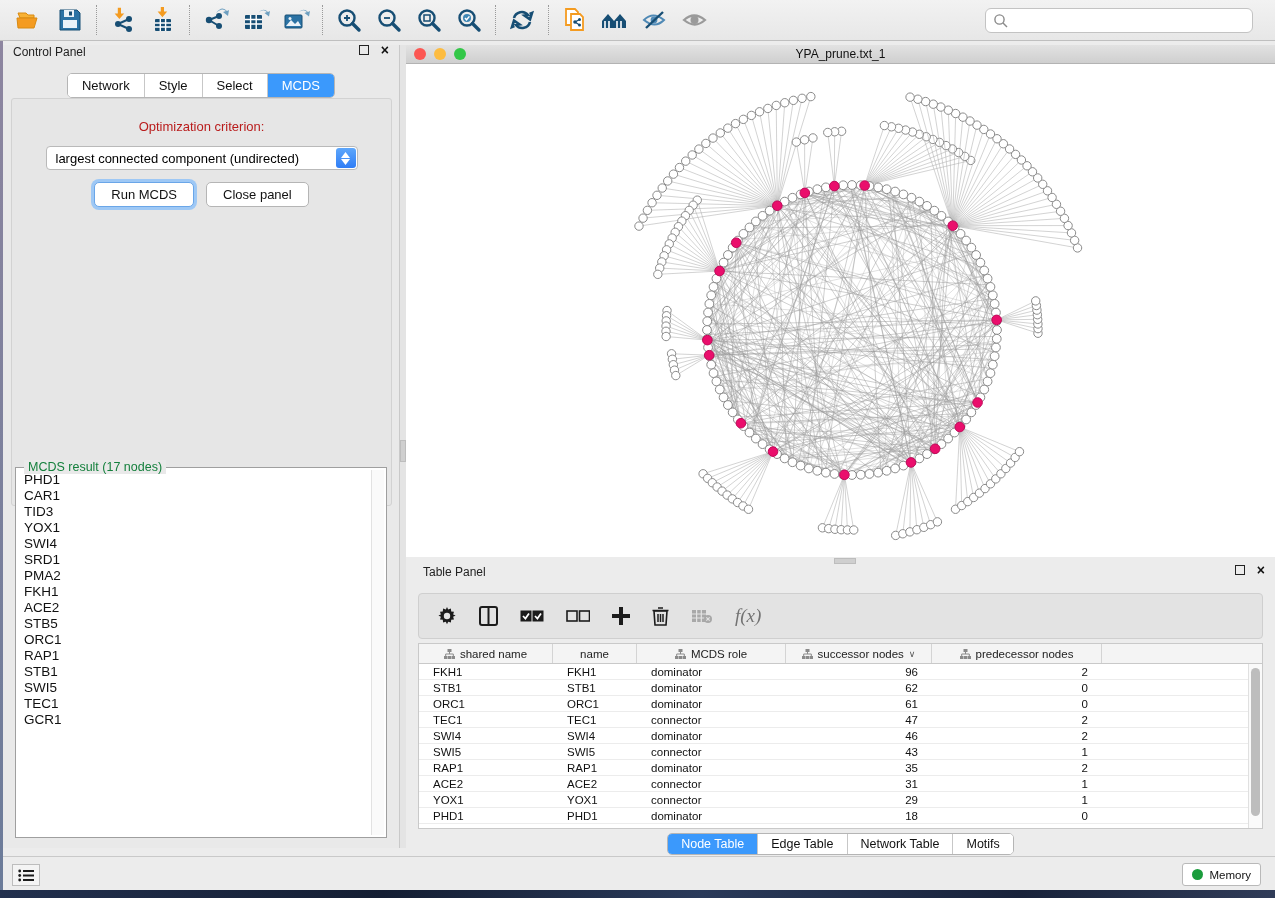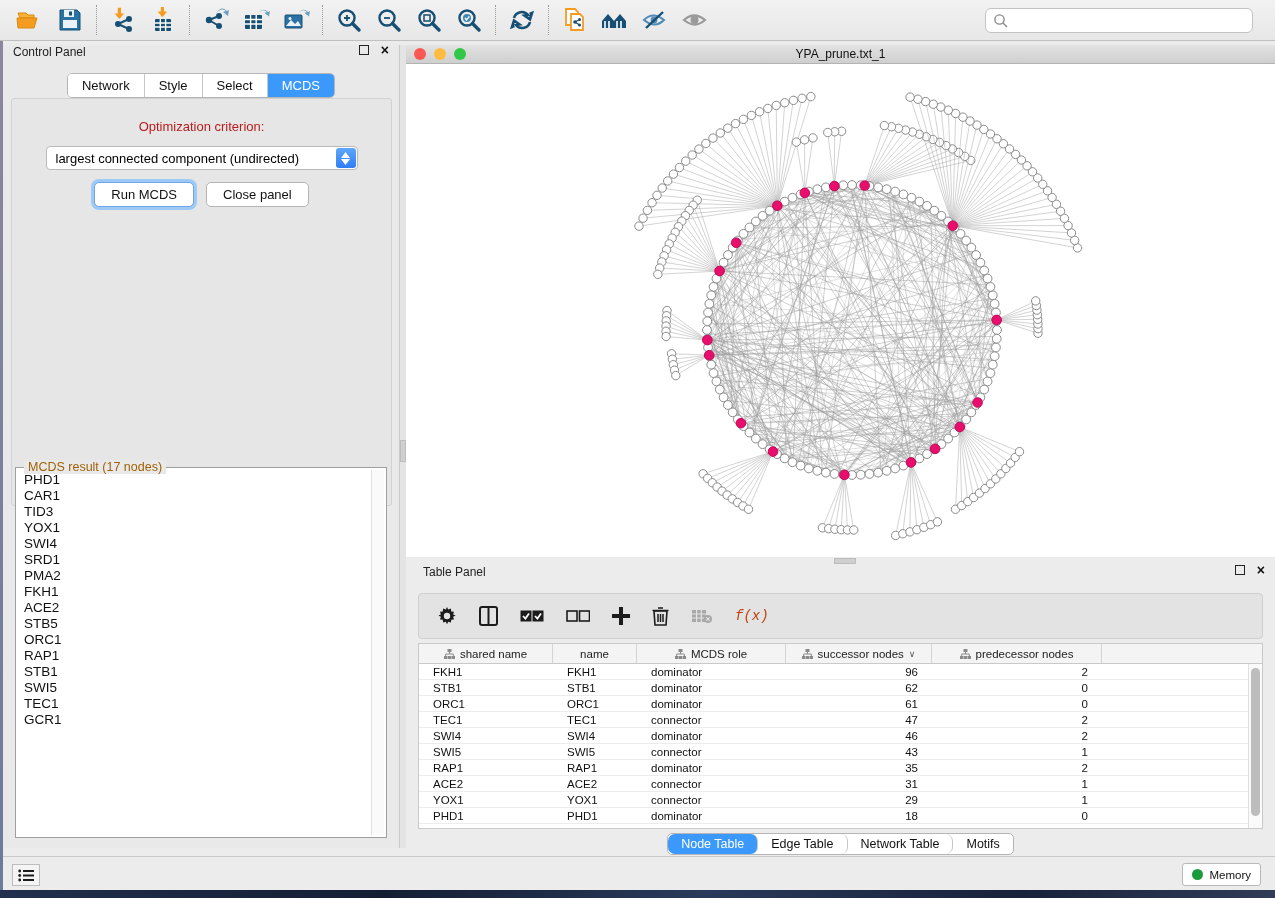--- a/index.html
+++ b/index.html
@@ -30,21 +30,21 @@
   .seg .tab.active { background:#3b99fc; color:#fff; }
   .cp-content { position:absolute; left:8px; top:53px; width:381px; height:408px; background:#e6e6e6; border:1px solid #d2d2d2; border-radius:3px; }
   .opt-label { text-align:center; font-size:13px; color:#b91c1c; margin-top:20px; }
   .dropdown { position:relative; margin:12px auto 0; width:312px; height:24px; background:#fff; border:1px solid #b9b9b9; border-radius:4px; display:flex; align-items:center; padding-left:9px; font-size:13px; cursor:pointer; }
   .dd-stepper { position:absolute; right:1px; top:1px; width:20px; height:20px; background:linear-gradient(#5ea7fb,#2f7df6); border-radius:3px; display:flex; flex-direction:column; align-items:center; justify-content:center; gap:1px; }
   .dd-stepper svg { display:block; }
   .btn-row { display:flex; justify-content:center; gap:12px; margin-top:12px; }
   .push-btn { background:#fff; border:1px solid #b5b5b5; border-radius:5px; padding:4px 16px; font-size:13px; color:#111; cursor:pointer; }
   .push-btn.focused { box-shadow:0 0 0 3px #9ec8f5; border-color:#6aa6e8; }
   .result-box { position:absolute; left:12px; top:422px; width:372px; height:371px; border:1px solid #9f9f9f; background:#fff; }
-  .result-title { position:absolute; left:8px; top:-8px; background:#e9e9e9; padding:0 4px; font-size:12.5px; color:#a16207; }
+  .result-title { position:absolute; left:8px; top:-8px; background:#e9e9e9; padding:0 4px; font-size:12.5px; color:#15803d; }
   .result-list { position:absolute; left:2px; top:4px; bottom:2px; right:16px; overflow:hidden; font-size:13.5px; color:#111; padding-left:6px; }
   .result-list div { line-height:16px; }
   .result-scroll { position:absolute; right:2px; top:2px; bottom:2px; width:13px; background:#fafafa; border-left:1px solid #e2e2e2; }
 
   
   .v-divider { position:absolute; left:400px; top:45px; width:6px; height:803px; background:#e4e4e4; }
   .v-grip { position:absolute; left:0; top:395px; width:6px; height:22px; background:#cfcfcf; border:1px solid #bdbdbd; }
 
   
   .net-window { position:absolute; left:406px; top:45px; width:869px; height:518px; background:#fff; }
@@ -56,34 +56,34 @@
 
   
   .h-divider { position:absolute; left:406px; top:557px; width:869px; height:8px; background:#ececec; }
   .h-grip { position:absolute; left:428px; top:1px; width:22px; height:6px; background:#cfcfcf; border:1px solid #bdbdbd; }
 
   
   .table-panel { position:absolute; left:406px; top:565px; width:869px; height:290px; background:#ececec; }
   .tp-toolbar { position:absolute; left:12px; top:28px; width:845px; height:46px; background:#e3e3e3; border:1px solid #cfcfcf; border-radius:4px; display:flex; align-items:center; padding-left:18px; gap:22px; }
   .tp-icon { display:flex; align-items:center; justify-content:center; cursor:pointer; }
   .tp-icon.disabled { cursor:default; }
-  .fx { font-family:Liberation Mono, monospace; font-style:italic; font-size:14px; color:#c2410c; }
+  .fx { font-family:Liberation Serif, serif; font-style:italic; font-size:19px; color:#737373; }
   .grid { position:absolute; left:12px; top:78px; width:845px; height:186px; background:#fff; border:1px solid #c9c9c9; }
   .grid-header { display:flex; height:20px; background:#f4f4f4; border-bottom:1px solid #c9c9c9; font-size:11.5px; color:#222; }
   .gh-cell { display:flex; align-items:center; justify-content:center; gap:5px; border-right:1px solid #d4d4d4; cursor:pointer; }
   .gh-tree { width:11px; height:10px; }
   .sort-chev { font-size:9px; color:#555; }
   .grid-body { position:absolute; left:0; top:20px; right:14px; bottom:0; overflow:hidden; font-size:11.5px; color:#111; }
   .grid-row { display:flex; height:16px; align-items:center; border-bottom:1px solid #ececec; cursor:pointer; }
   .gc { padding:0 14px; white-space:nowrap; }
   .num { text-align:right; }
   .grid-scroll { position:absolute; right:0; top:20px; bottom:0; width:14px; background:#fafafa; border-left:1px solid #e0e0e0; }
   .grid-thumb { position:absolute; left:2px; top:4px; width:9px; height:148px; background:#bdbdbd; border-radius:5px; cursor:pointer; }
   .tp-tabs { position:absolute; left:0; right:0; top:268px; display:flex; justify-content:center; }
-  .tp-tabs .seg .tab { font-size:12.5px; padding:3px 13px;border-radius:7px; }
+  .tp-tabs .seg .tab { font-size:12.5px; padding:3px 13px; }
 
   
   .status-bar { position:absolute; left:3px; top:856px; width:1272px; height:34px; background:#ececec; border-top:1px solid #c9c9c9; }
   .list-btn { position:absolute; left:9px; top:7px; width:28px; height:22px; background:#f4f4f4; border:1px solid #bdbdbd; display:flex; align-items:center; justify-content:center; cursor:pointer; }
   .memory-btn { position:absolute; right:14px; top:6px; height:23px; background:#fff; border:1px solid #b9b9b9; border-radius:3px; display:flex; align-items:center; gap:6px; padding:0 9px; font-size:11.5px; color:#111; cursor:pointer; }
   .mem-dot { width:11px; height:11px; border-radius:50%; background:#1a9c3c; }
 </style>
 </head>
 <body>
 

